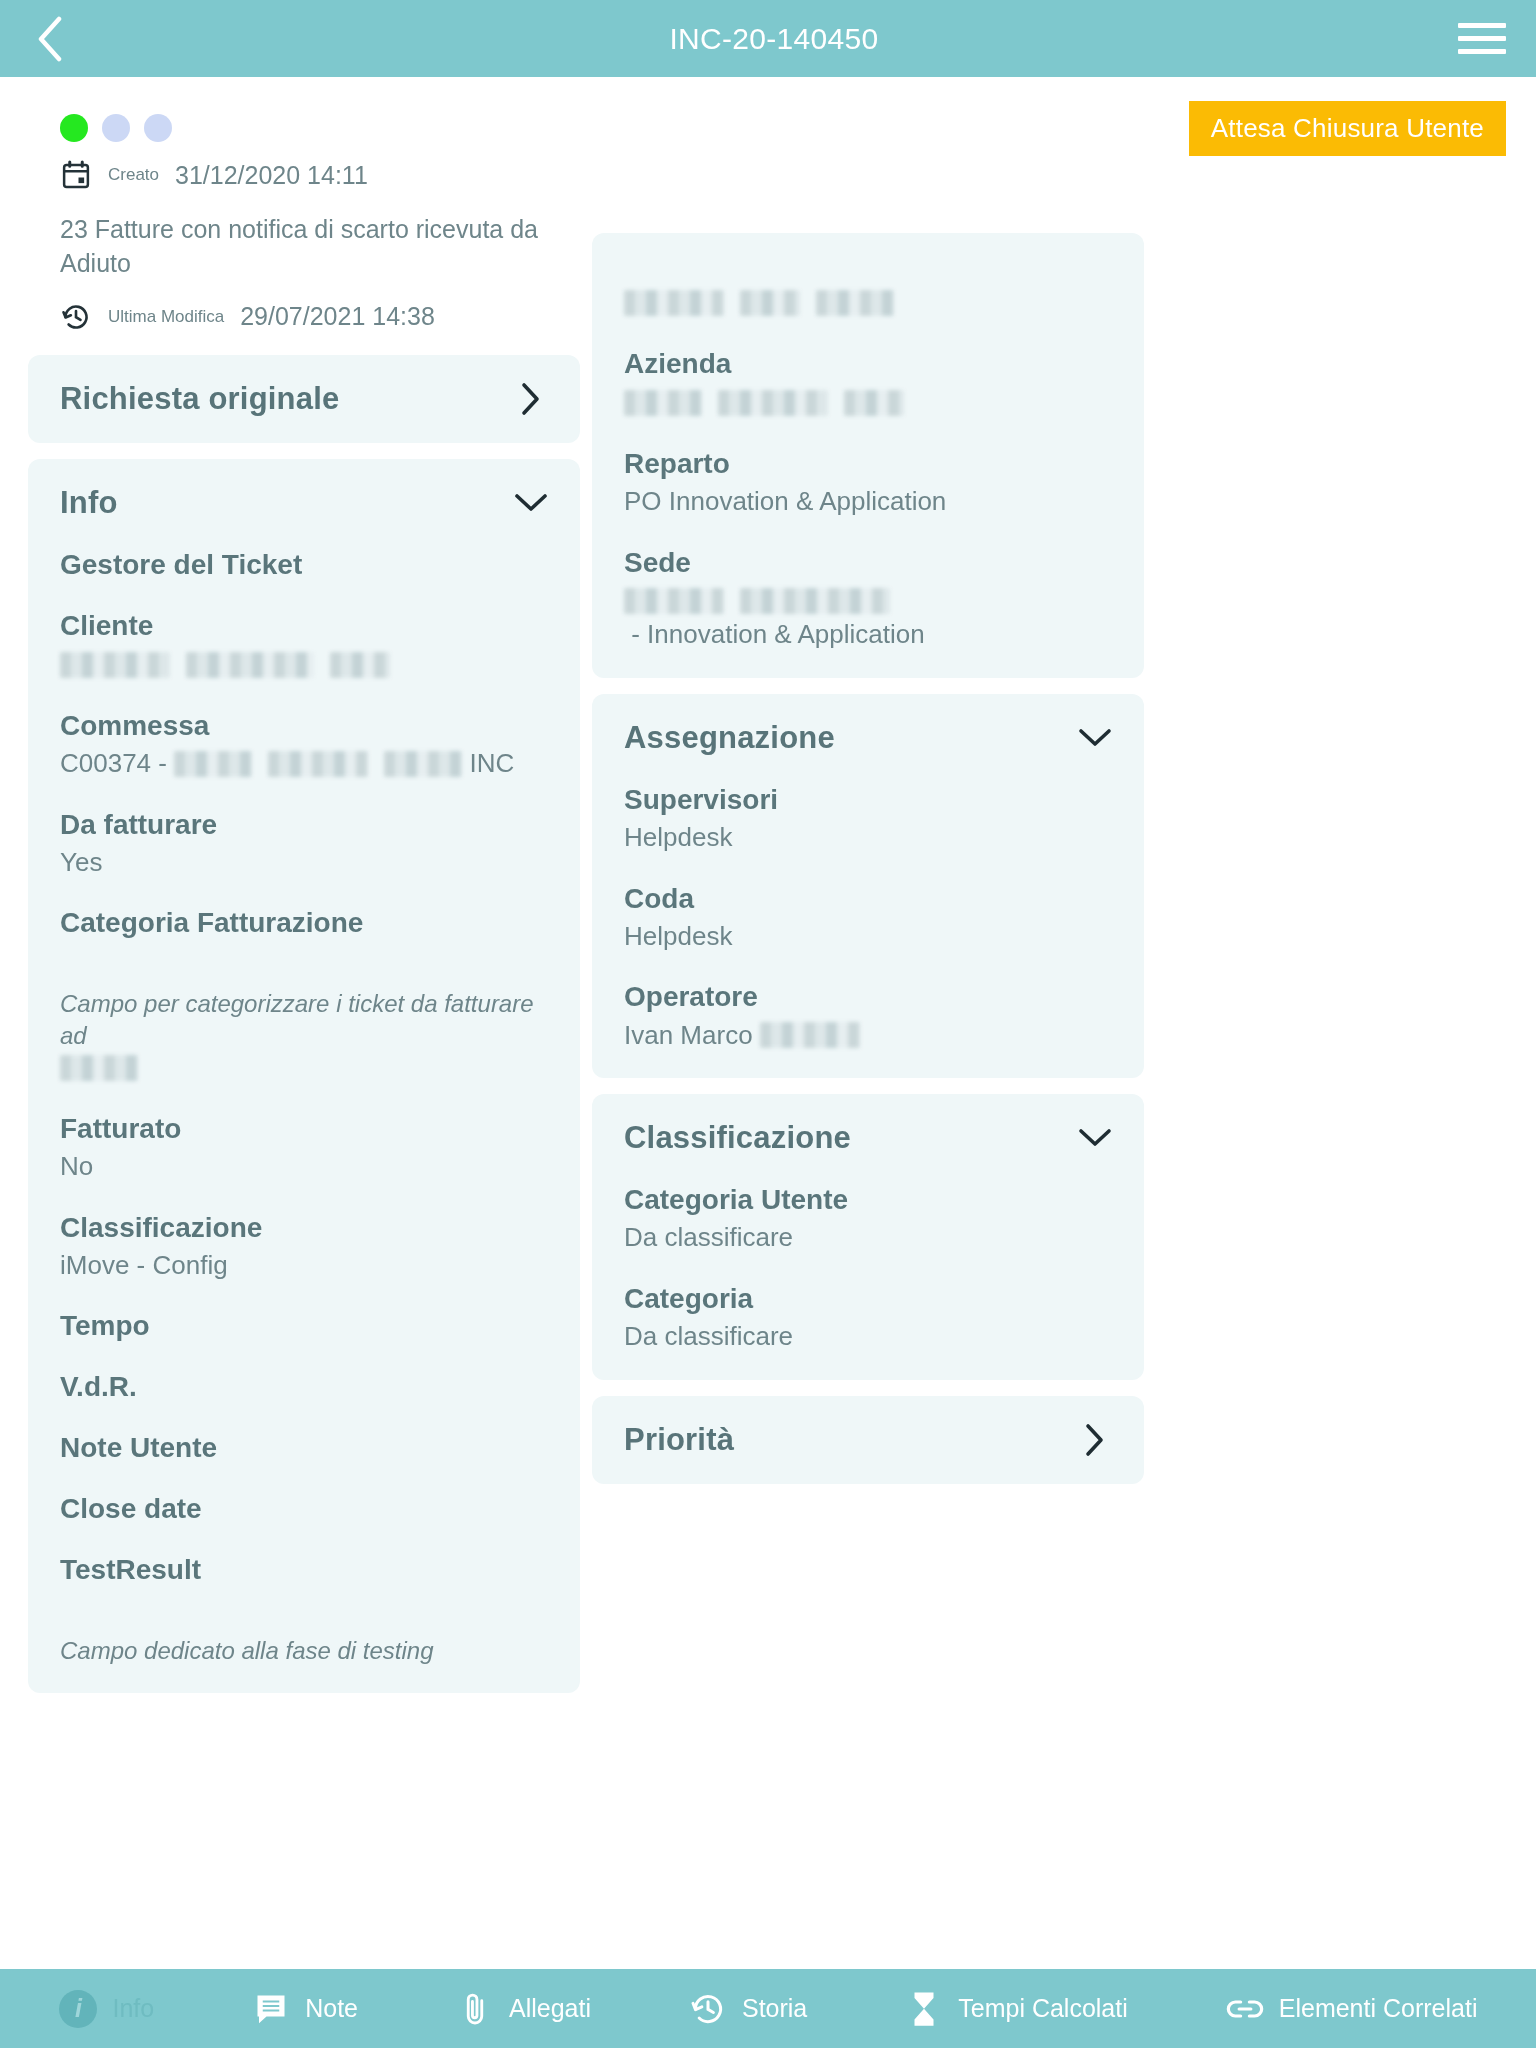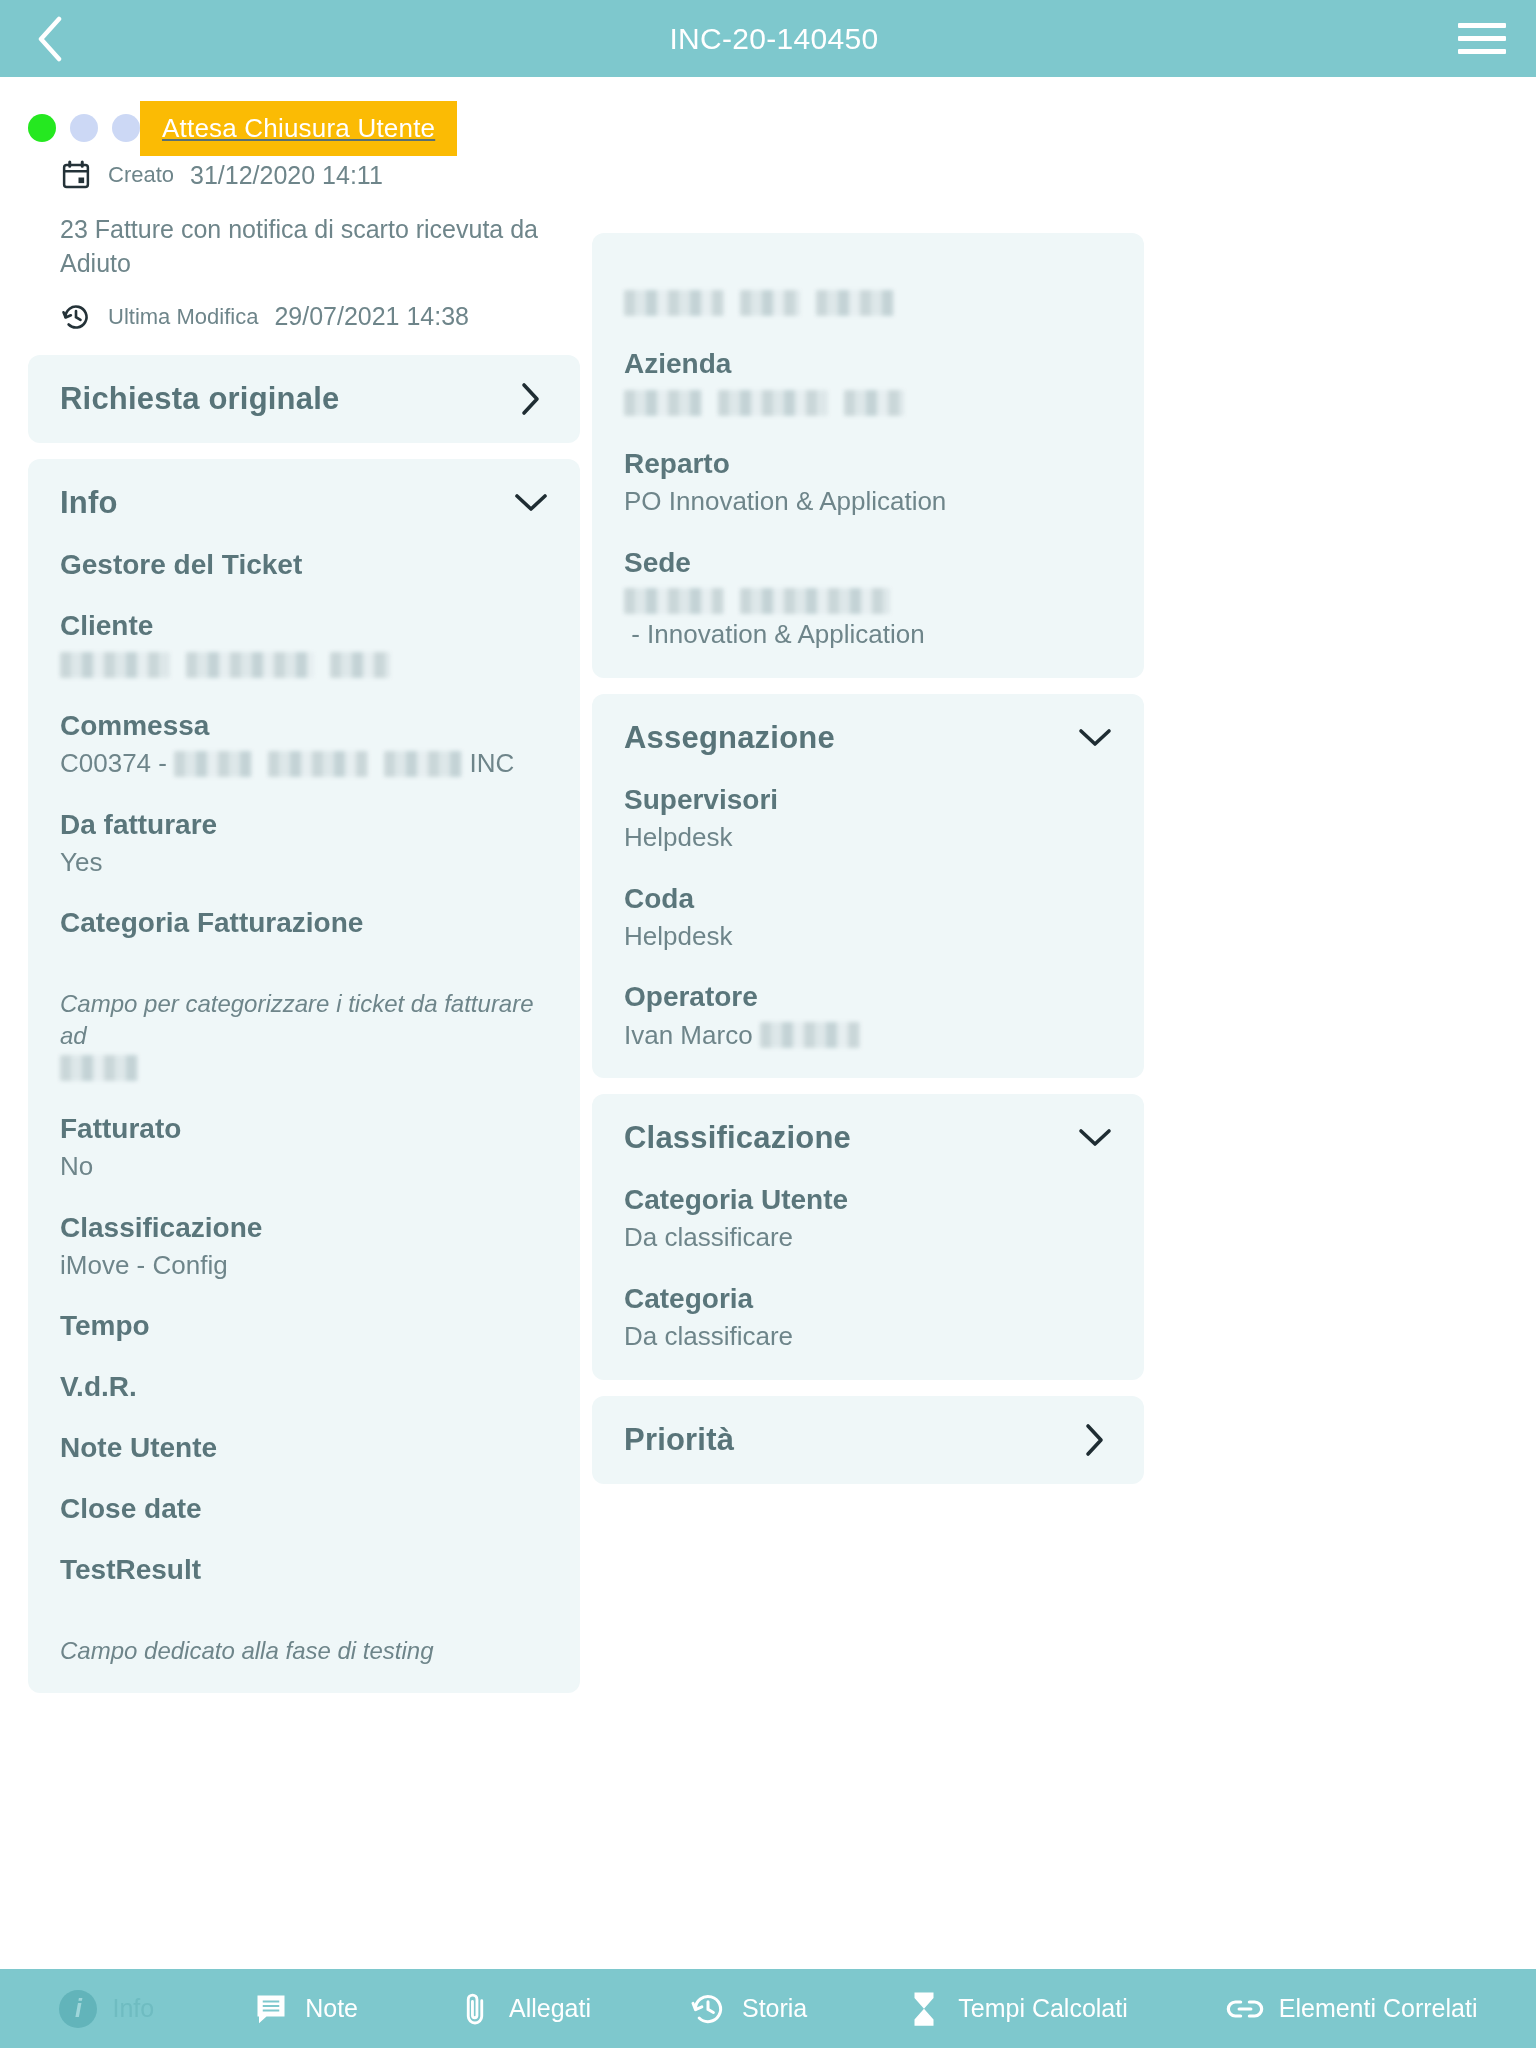--- a/index.html
+++ b/index.html
@@ -36,43 +36,42 @@
   }
   .menu-btn i{display:block;height:5px;width:48px;background:#ffffff;border-radius:1px;}
 
   
   .page{
     position:absolute;top:77px;left:0;right:0;bottom:79px;
     overflow:hidden;
     background:#ffffff;
   }
   .statusrow{
-    display:flex;align-items:center;
-    padding:30px 30px 0 28px;
+    display:flex;align-items:center;justify-content:space-between;
+    padding:30px 30px 0 60px;
     height:72px;
-    text-decoration:underline;
   }
   .dots{display:flex;gap:14px;align-items:center;}
   .dot{width:28px;height:28px;border-radius:50%;background:#ccd8f5;}
   .dot.active{background:#25e820;}
   .badge{
     background:#fbbb04;color:#ffffff;
     font-size:26px;font-weight:500;
     padding:12px 22px;
     white-space:nowrap;
     letter-spacing:.2px;
   }
 
   .columns{display:flex;gap:12px;padding:0 28px;align-items:flex-start;}
   .col{width:552px;flex:0 0 552px;}
 
   .meta{padding:10px 0 0 32px;}
   .meta-line{display:flex;align-items:center;gap:16px;margin-bottom:22px;}
   .meta-line .mi{width:32px;height:32px;flex:0 0 32px;display:flex;align-items:center;justify-content:center;}
-  .meta-label{font-size:22px;color:#6e858a;}
+  .meta-label{font-size:17px;color:#6e858a;}
   .meta-value{font-size:25px;color:#6e858a;}
   .meta-desc{font-size:25px;color:#6e858a;margin:0 0 20px 0;line-height:1.35;}
 
   .card{
     background:#eff7f8;
     border-radius:12px;
     margin-bottom:16px;
     padding:26px 32px 26px 32px;
   }
   .card-head{

